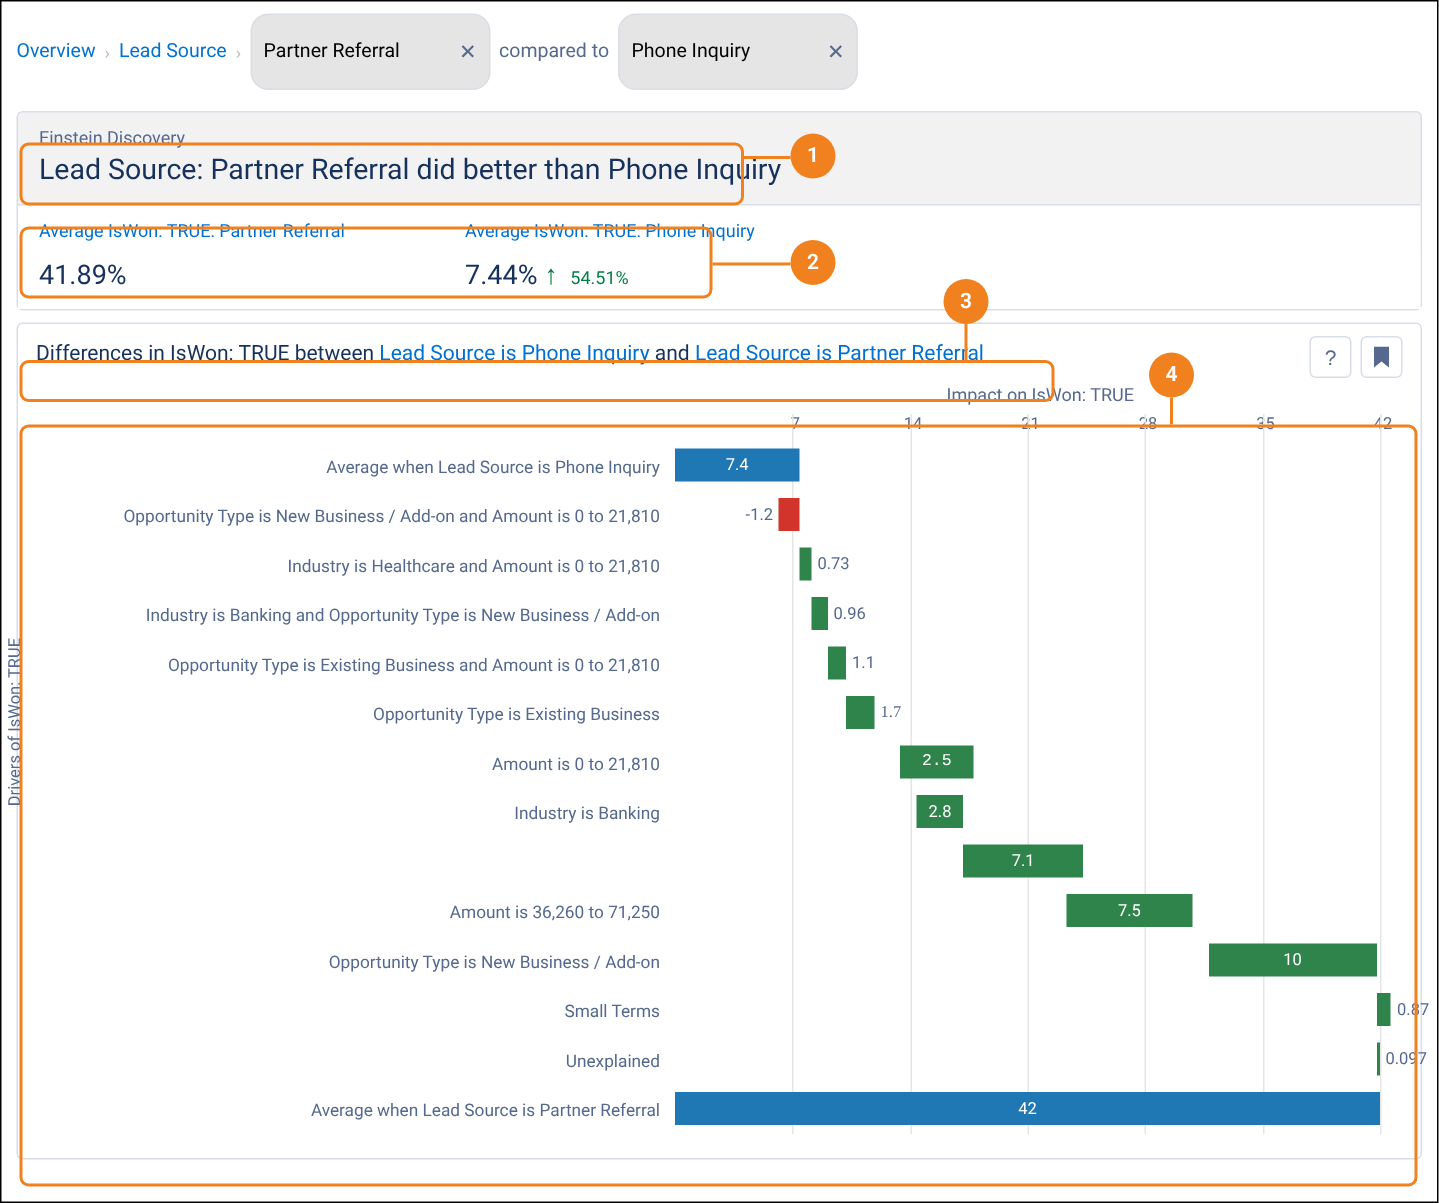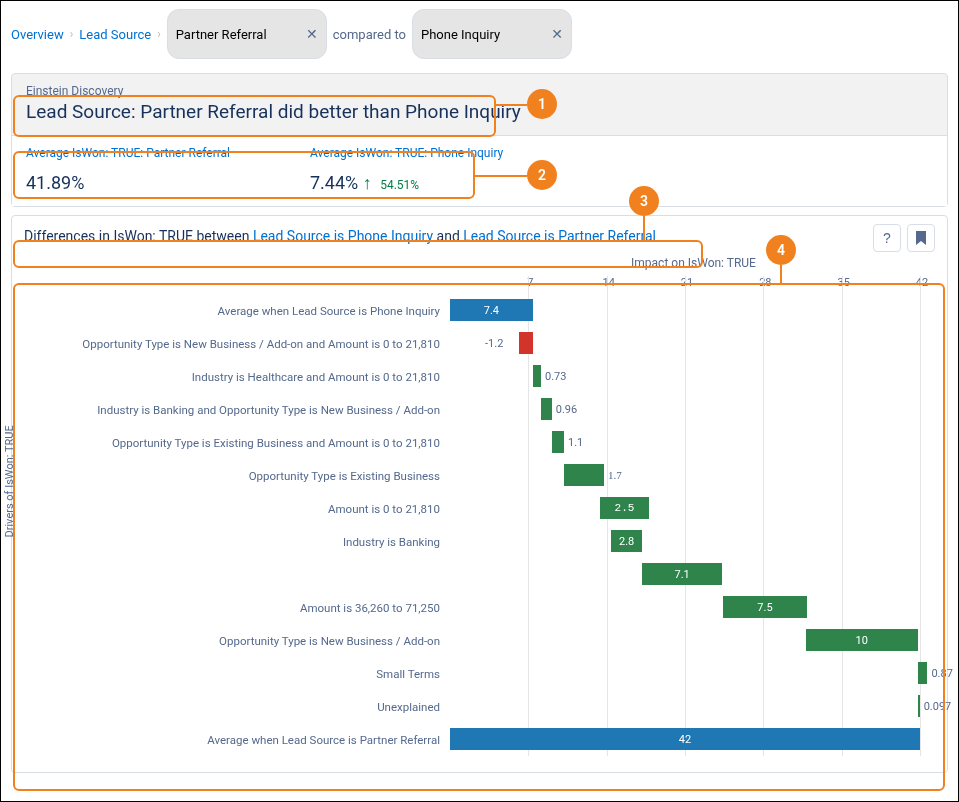--- a/index.html
+++ b/index.html
@@ -186,21 +186,21 @@
     margin-left: 4px;
     white-space: nowrap;
   }
   .bar-label-left {
     position: absolute;
     right: 100%;
     top: 50%;
     transform: translateY(-50%);
     font-size: 11px;
     color: #54698d;
-    margin-right: 16px;
+    margin-right: 4px;
     white-space: nowrap;
   }
 </style>
 </head>
 <body>
 
 <div class="breadcrumb">
   <a href="#">Overview</a>
   <span class="sep">›</span>
   <a href="#">Lead Source</a>
@@ -304,21 +304,21 @@
           <div class="row-label">Opportunity Type is Existing Business and Amount is 0 to 21,810</div>
           <div class="row-bar-area">
             <div class="bar green" style="left: 101.721px; width: 12.3095px; top: 5px;">
               <span class="bar-label-right">1.1</span>
             </div>
           </div>
         </div>
         <div class="row">
           <div class="row-label">Opportunity Type is Existing Business</div>
           <div class="row-bar-area">
-            <div class="bar green" style="left: 114.031px; width: 40px; top: 5px; font-family: Liberation Serif, serif;">
+            <div class="bar green" style="left: 114.031px; width: 19px; top: 5px; font-family: Liberation Serif, serif;">
               <span class="bar-label-right">1.7</span>
             </div>
           </div>
         </div>
         <div class="row">
           <div class="row-label">Amount is 0 to 21,810</div>
           <div class="row-bar-area">
             <div class="bar green" style="left: 150px; width: 49px; top: 5px; font-family: Liberation Mono, monospace;">
               <span class="bar-label-inside">2.5</span>
             </div>
@@ -336,21 +336,21 @@
           <div class="row-label"></div>
           <div class="row-bar-area">
             <div class="bar green" style="left: 192.364px; width: 79.4524px; top: 5px;">
               <span class="bar-label-inside">7.1</span>
             </div>
           </div>
         </div>
         <div class="row">
           <div class="row-label">Amount is 36,260 to 71,250</div>
           <div class="row-bar-area">
-            <div class="bar green" style="left: 273px; width: 83.9286px; top: 5px;">
+            <div class="bar green" style="left: 261px; width: 83.9286px; top: 5px;">
               <span class="bar-label-inside">7.5</span>
             </div>
           </div>
         </div>
         <div class="row">
           <div class="row-label">Opportunity Type is New Business / Add-on</div>
           <div class="row-bar-area">
             <div class="bar green" style="left: 355.745px; width: 111.905px; top: 5px;">
               <span class="bar-label-inside">10</span>
             </div>

